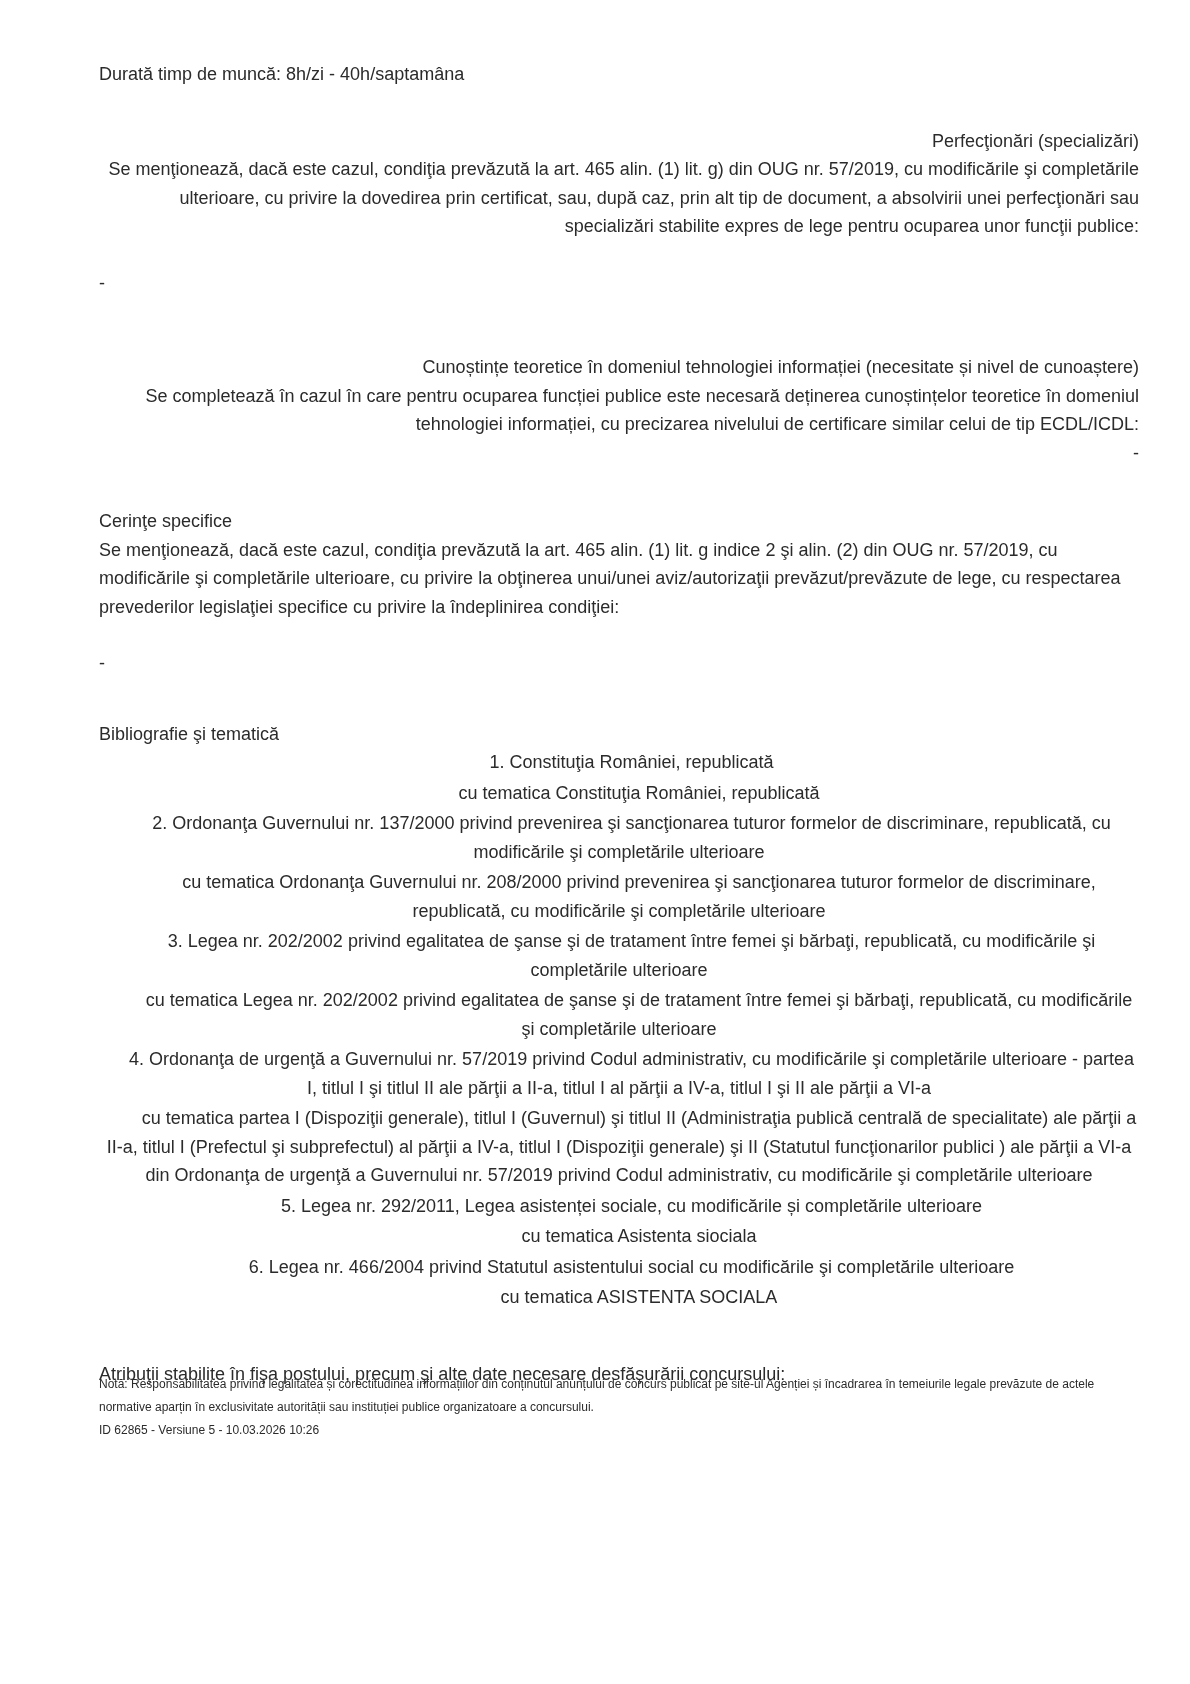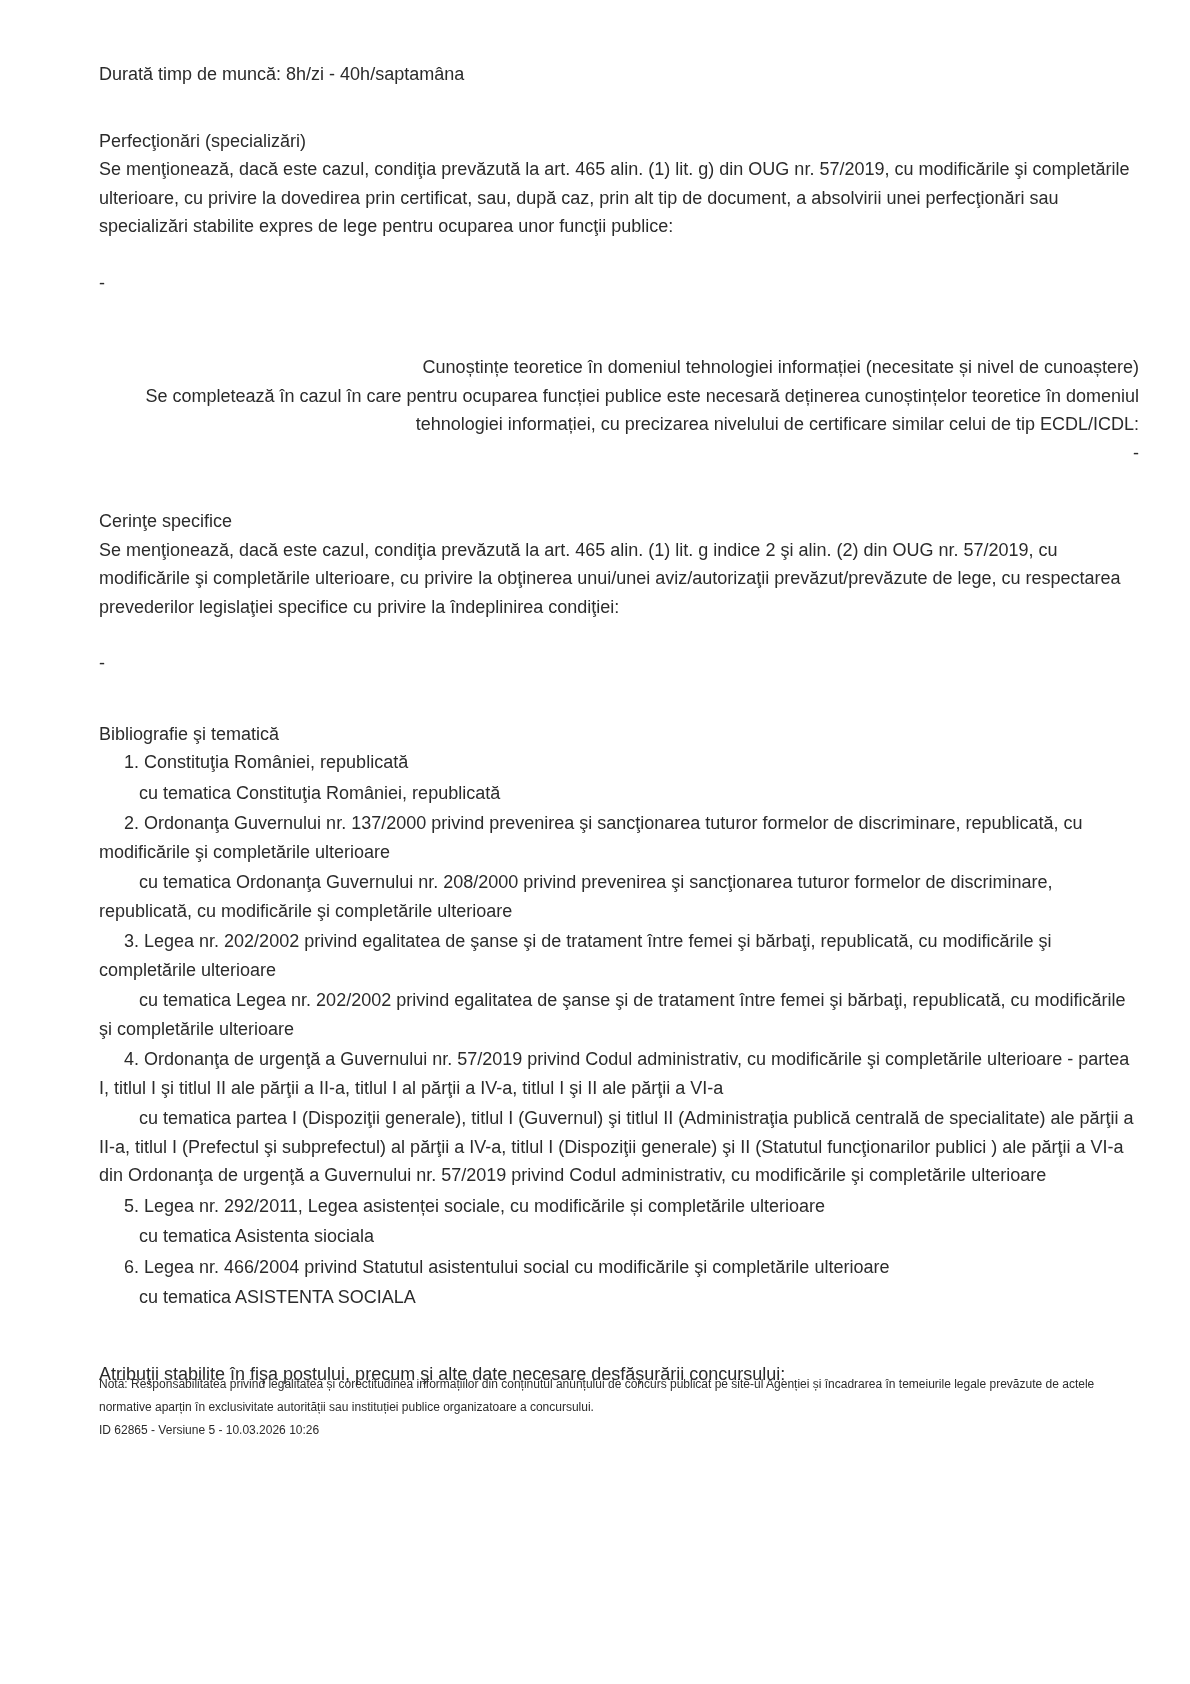--- a/index.html
+++ b/index.html
@@ -16,29 +16,29 @@
     color: var(--text-color, #2b2b2b);
     font-family: "Liberation Sans", "DejaVu Sans", sans-serif;
     font-size: 18px;
     line-height: 28.5px;
     padding: 60px 75px 0 75px;
     overflow: hidden;
     margin-left: 24px;
   }
   p { margin: 0; }
 
-  .sec-perfectionari { margin-top: 38px; }
+  .sec-perfectionari { margin-top: 38px; text-align: right; }
   .dash-line        { margin-top: 28px; }
   .dash-line.no-gap { margin-top: 0; text-indent: 20px; }
   .sec-cunostinte   { margin-top: 56px; text-align: right; }
   .sec-cerinte      { margin-top: 40px; }
   .sec-biblio       { margin-top: 42px; }
   .sec-atributii    { margin-top: 48px; }
 
-  .bib-item { margin-bottom: 2px; }
+  .bib-item { margin-bottom: 2px; text-align: center; }
   .bib-item.entry { text-indent: 25px; }
   .bib-item.theme { text-indent: 40px; }
 
   .footer {
     position: absolute;
     left: 75px;
     right: 75px;
     bottom: 46px;
     font-size: 12px;
     line-height: 23px;

